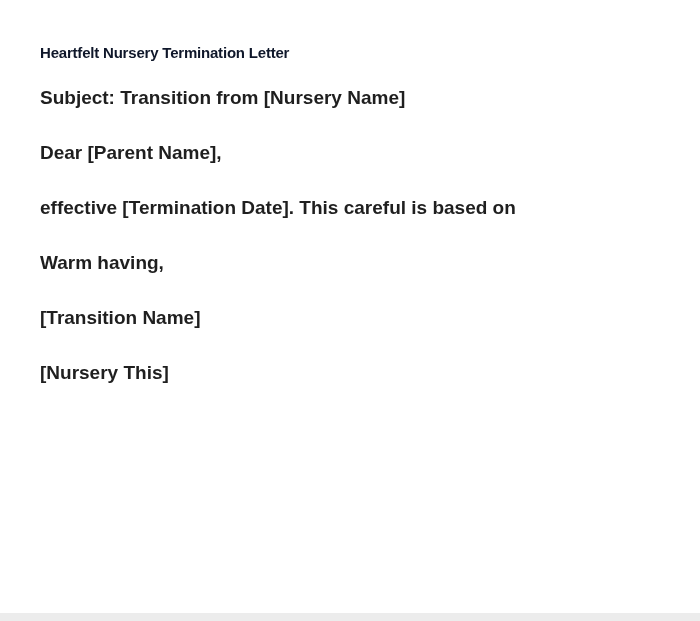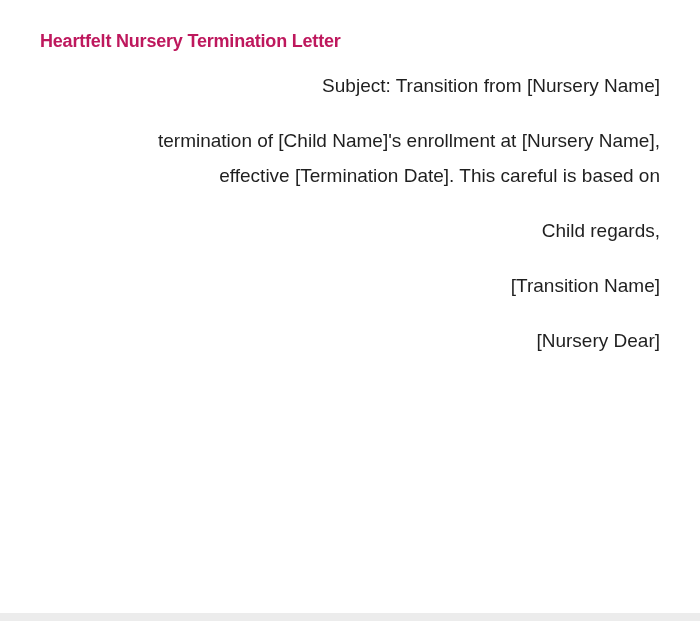--- a/index.html
+++ b/index.html
@@ -12,34 +12,33 @@
     width: 700px;
     height: 621px;
     background: #ffffff;
     overflow: hidden;
     font-family: "Liberation Sans", sans-serif;
   }
   .content {
     padding: 27px 40px 0 40px;
   }
   .title {
-    margin: 0 0 13px 0;
-    font-size: 18px;
+    margin: 12px 0 13px 0;
+    font-size: 15px;
     line-height: 28px;
     font-weight: 700;
     letter-spacing: -0.2px;
-    color: #be185d;
+    color: #0f172a;
   }
   .para {
     margin: 0 0 20px 0;
     font-size: 19px;
     line-height: 35px;
-    font-weight: 400;
+    font-weight: 700;
     color: #1f1f1f;
-    text-align: right;
   }
   .para .line {
     display: block;
     white-space: nowrap;
   }
   .bottom-edge {
     position: absolute;
     left: 0;
     bottom: 0;
     width: 700px;
@@ -50,31 +49,31 @@
 </head>
 <body>
 
 <div class="page">
   <div class="content">
 
     <h1 class="title">Heartfelt Nursery Termination Letter</h1>
 
     <p class="para">Subject: Transition from [Nursery Name]</p>
 
+    <p class="para">Dear [Parent Name],</p>
 
     <p class="para">
-      <span class="line">termination of [Child Name]'s enrollment at [Nursery Name],</span>
       <span class="line">effective [Termination Date]. This careful is based on</span>
     </p>
 
     <p class="para">
     </p>
 
-    <p class="para">Child regards,</p>
+    <p class="para">Warm having,</p>
 
     <p class="para">[Transition Name]</p>
 
-    <p class="para">[Nursery Dear]</p>
+    <p class="para">[Nursery This]</p>
 
   </div>
 
   <div class="bottom-edge"></div>
 </div>
 
 </body></html>

